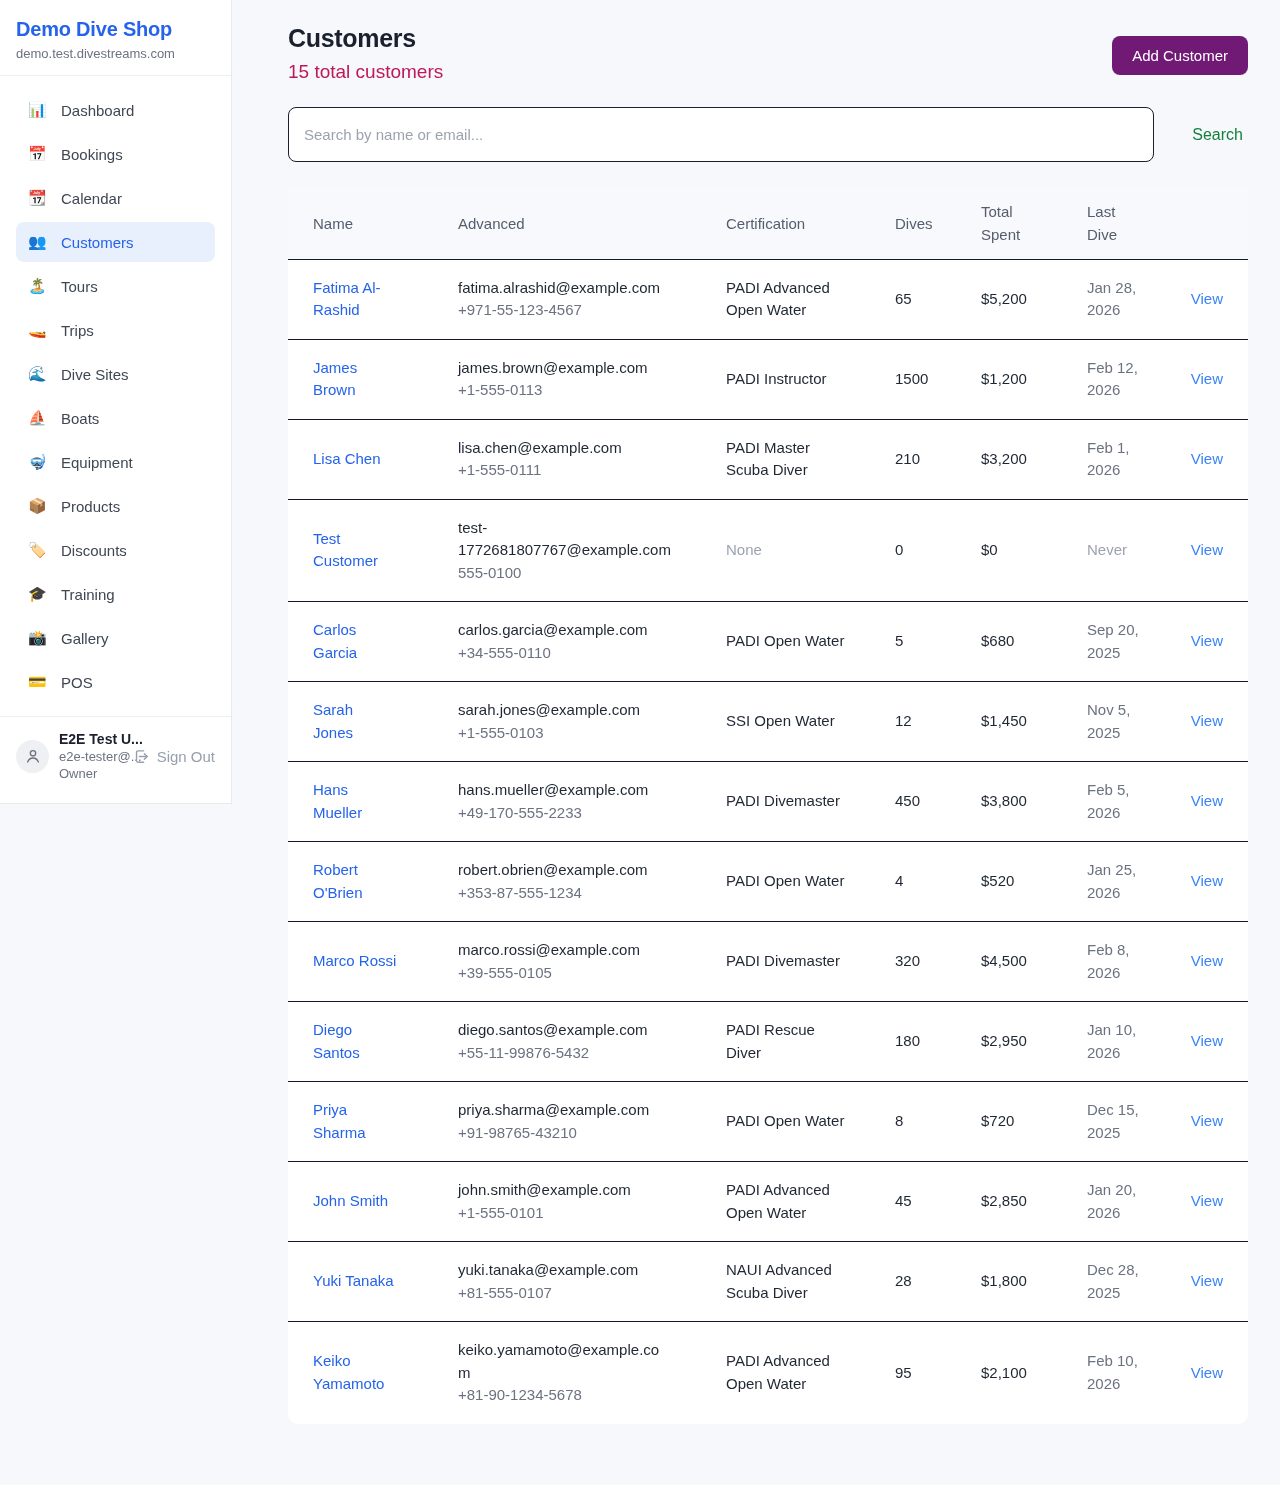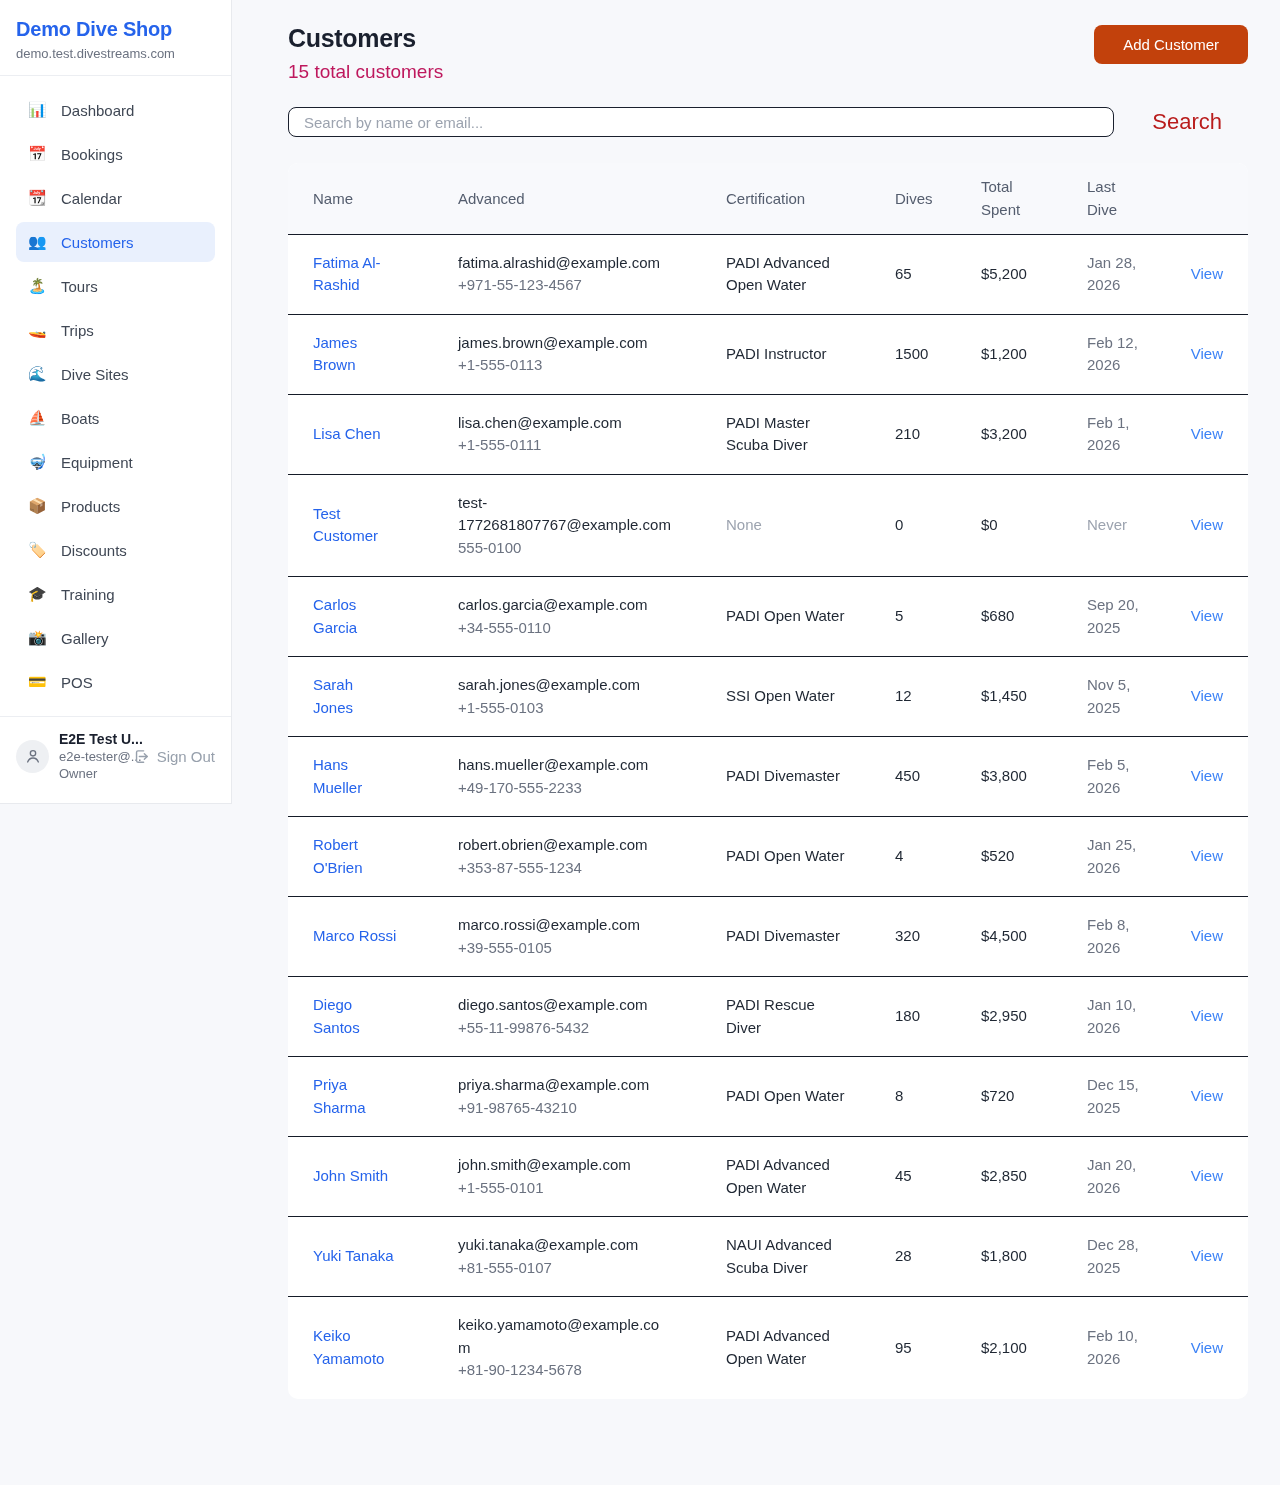--- a/index.html
+++ b/index.html
@@ -50,36 +50,36 @@
     color: #97a0ac; font-size: 15px; background: none; border: none;
     cursor: pointer; font-family: inherit; flex: 0 0 auto; padding: 0;
   }
 
   
   .main { margin-left: 256px; padding: 24px 32px 30px 32px; }
   .page-head { display: flex; justify-content: space-between; align-items: flex-start; }
   .page-title { font-size: 25px; font-weight: bold; color: #1a202e; letter-spacing: -0.3px; }
   .page-subtitle { font-size: 19px; color: #be185d; margin-top: 8px; }
   .btn-primary {
-    background: #c2410c; color: #ffffff; border: none;
+    background: #701a75; color: #ffffff; border: none;
     font-size: 15px; font-weight: 500; font-family: inherit;
-    padding: 11px 29px; border-radius: 8px; cursor: pointer; margin-top: 1px;
+    padding: 11px 20px; border-radius: 8px; cursor: pointer; margin-top: 12px;
   }
   .search-row { display: flex; align-items: center; margin-top: 24px; }
   .search-input {
-    flex: 1; height: 30px;
+    flex: 1; height: 55px;
     border: 1px solid #1a202e; border-radius: 8px;
     padding: 0 15px; font-size: 15px; font-family: inherit;
     color: #111827; background: #ffffff; outline: none;
   }
   .search-input::placeholder { color: #9ca3af; }
   .search-btn {
     background: none; border: none; font-family: inherit;
-    font-size: 22px; color: #b91c1c; cursor: pointer;
-    padding: 0 2px; margin-left: 36px; margin-right: 24px;
+    font-size: 16px; color: #15803d; cursor: pointer;
+    padding: 0 2px; margin-left: 36px; margin-right: 3px;
   }
 
   
   .card {
     margin-top: 26px; background: #ffffff; border-radius: 10px; overflow: hidden;
   }
   table { width: 100%; border-collapse: collapse; table-layout: fixed; }
   col.c-name { width: 145px; } col.c-contact { width: 268px; }
   col.c-cert { width: 169px; } col.c-dives { width: 86px; }
   col.c-spent { width: 106px; } col.c-last { width: 93px; }

